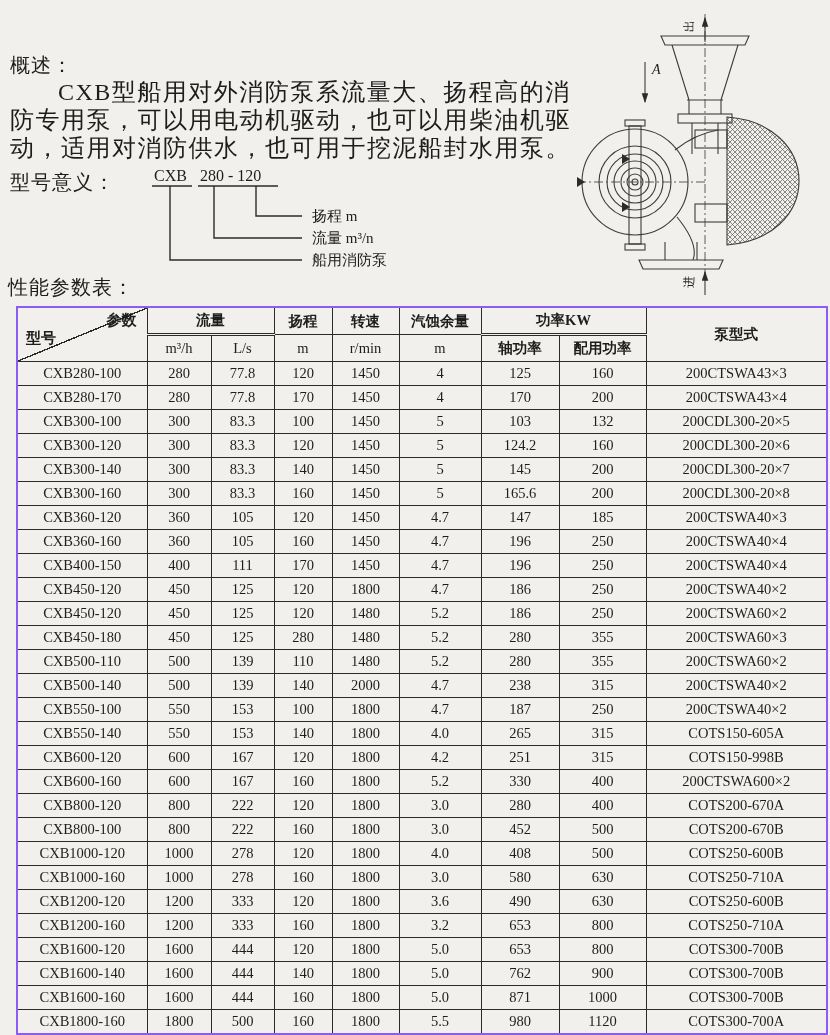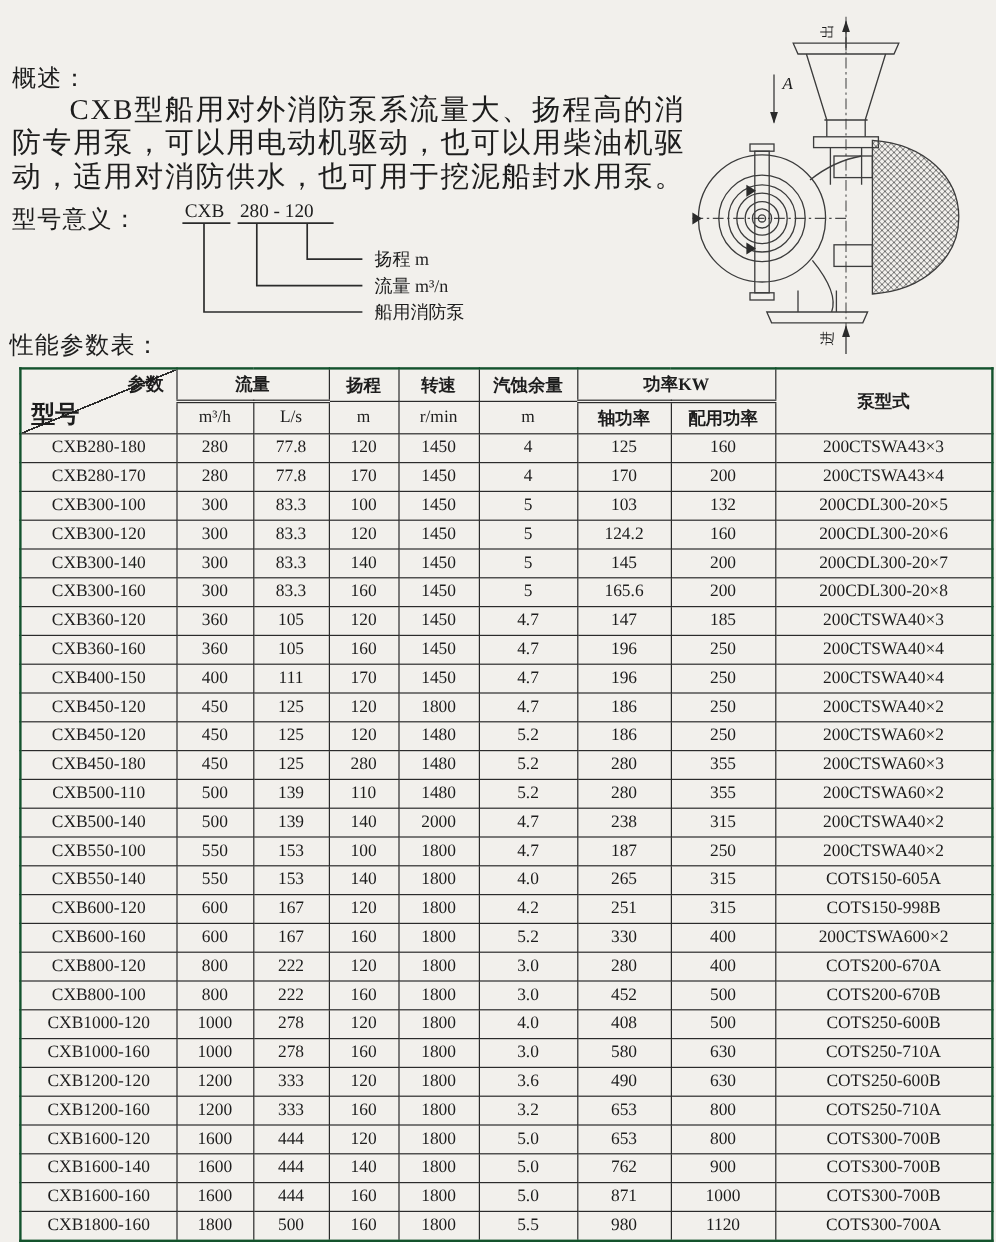--- a/index.html
+++ b/index.html
@@ -26,36 +26,36 @@
   .pump-drawing{position:absolute;left:575px;top:2px;}
   svg text{fill:#1d1d1d;}
   .dia-line{stroke:#2b2b2b;stroke-width:1.4;fill:none;}
   .pd-line{stroke:#3c3c3c;stroke-width:1.1;fill:none;}
   .pd-dash{stroke:#4a4a4a;stroke-width:0.9;fill:none;stroke-dasharray:9 3 2 3;}
   .pd-fill{fill:#2b2b2b;stroke:none;}
 
   table.perf{
     position:absolute;left:16px;top:306px;width:812px;
     border-collapse:collapse;table-layout:fixed;
-    border:2px solid #14532d;
+    border:2px solid #8b5cf6;
   }
   table.perf td{
     border:1px solid #2b2b2b;text-align:center;vertical-align:middle;
     font-size:14.5px;height:23px;padding:0 2px;white-space:nowrap;overflow:hidden;
   }
   table.perf tr.h1 td, table.perf tr.h2 td{height:25px;}
   .zh-head{font-weight:bold;font-size:15px;}
   .dbl{border-bottom:3px double #2b2b2b !important;}
   td.diag{position:relative;padding:0;}
   .diag-bg{position:absolute;inset:0;
     background:linear-gradient(to bottom right,
       transparent calc(50% - 0.7px), #2b2b2b calc(50% - 0.7px),
       #2b2b2b calc(50% + 0.7px), transparent calc(50% + 0.7px));}
   .diag-param{position:absolute;top:3px;right:10px;font-weight:bold;font-size:15px;}
-  .diag-model{position:absolute;bottom:2px;left:8px;font-weight:bold;font-size:20px;}
+  .diag-model{position:absolute;bottom:13px;left:8px;font-weight:bold;font-size:15px;}
   td.c-model{text-align:left;padding-left:10px;}
   td.c-type{font-size:13.5px;}
 </style>
 </head>
 <body>
 
 <div class="paper">
 
 
   <h2 class="sec-heading" id="overview-heading">概述：</h2>
@@ -160,21 +160,21 @@
         <td>m³/h</td>
         <td>L/s</td>
         <td>m</td>
         <td>r/min</td>
         <td>m</td>
         <td class="zh-head">轴功率</td>
         <td class="zh-head">配用功率</td>
       </tr>
 
         <tr>
-          <td class="c-model">CXB280-180</td>
+          <td class="c-model">CXB280-100</td>
           <td>280</td>
           <td>77.8</td>
           <td>120</td>
           <td>1450</td>
           <td>4</td>
           <td>125</td>
           <td>160</td>
           <td class="c-type">200CTSWA43×3</td>
         </tr>
 

